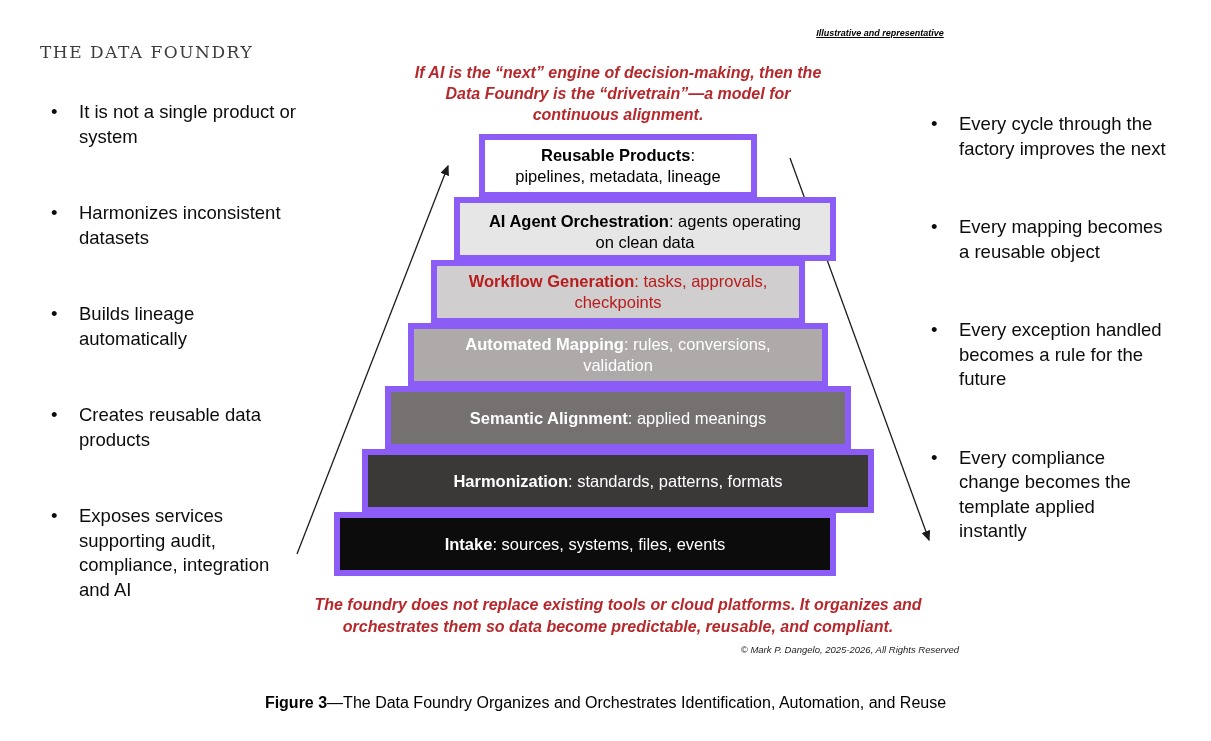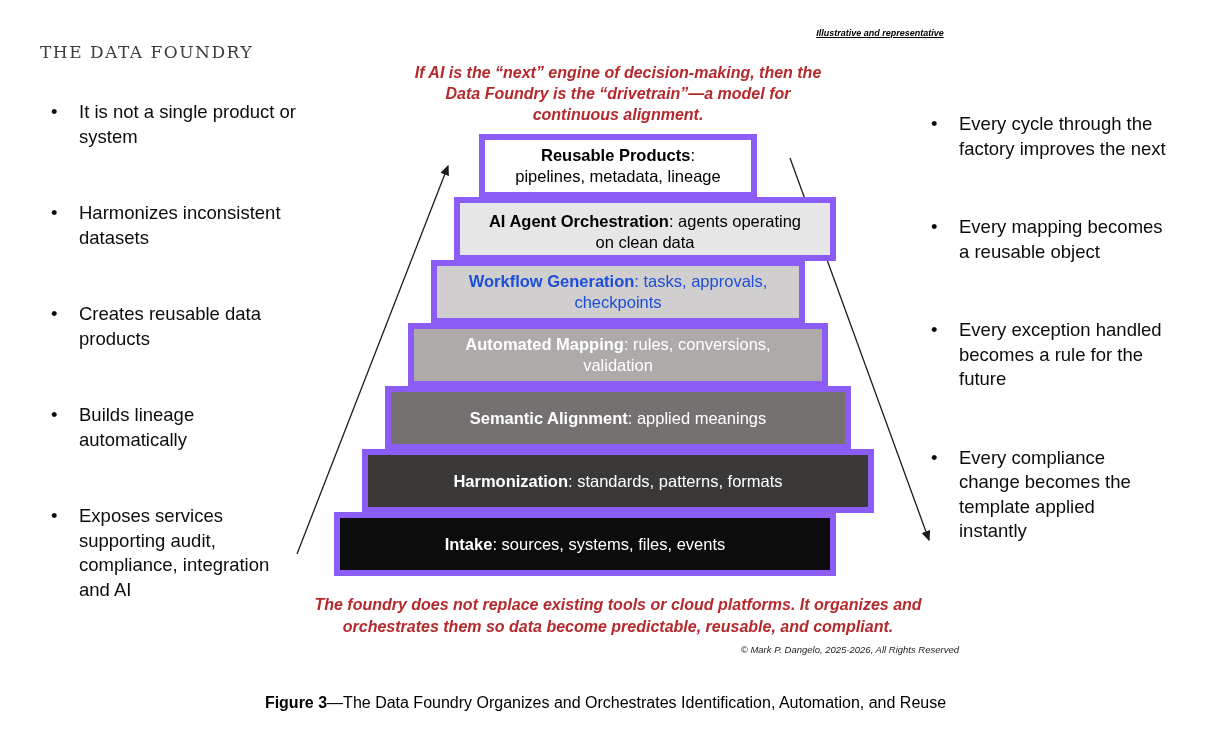--- a/index.html
+++ b/index.html
@@ -95,22 +95,22 @@
 
 <div class="slide">
 
   <div class="deck-title">THE DATA FOUNDRY</div>
   <div class="annotation">Illustrative and representative</div>
   <div class="top-note" style="color: rgb(181, 40, 44);">If AI is the “next” engine of decision-making, then the Data Foundry is the “drivetrain”—a model for continuous alignment.</div>
 
   <ul class="side-list left-list">
     <li>It is not a single product or system</li>
     <li>Harmonizes inconsistent datasets</li>
+    <li>Builds lineage automatically</li>
     <li>Creates reusable data products</li>
-    <li>Builds lineage automatically</li>
     <li>Exposes services supporting audit, compliance, integration and AI</li>
   </ul>
 
   <ul class="side-list right-list">
     <li>Every cycle through the factory improves the next</li>
     <li>Every mapping becomes a reusable object</li>
     <li>Every exception handled becomes a rule for the future</li>
     <li>Every compliance change becomes the template applied instantly</li>
   </ul>
 
@@ -131,21 +131,21 @@
     </defs>
     <line x1="12" y1="12" x2="151" y2="394" stroke="#1c1c1c" stroke-width="1.3" marker-end="url(#head-down)"></line>
   </svg>
 
   <div class="layer l0" style="background-color: rgb(255, 255, 255); color: rgb(0, 0, 0);">
     <span><b>Reusable Products</b><span>: pipelines, metadata, lineage</span></span>
   </div>
   <div class="layer l1" style="background-color: rgb(231, 230, 230); color: rgb(0, 0, 0);">
     <span><b>AI Agent Orchestration</b><span>: agents operating on clean data</span></span>
   </div>
-  <div class="layer l2" style="background-color: rgb(208, 206, 206); color: #1d4ed8;">
+  <div class="layer l2" style="background-color: rgb(208, 206, 206); color: #b91c1c;">
     <span><b>Workflow Generation</b><span>: tasks, approvals, checkpoints</span></span>
   </div>
   <div class="layer l3" style="background-color: rgb(174, 170, 170); color: rgb(255, 255, 255); align-items: center;">
     <span><b>Automated Mapping</b><span>: rules, conversions, validation</span></span>
   </div>
   <div class="layer l4" style="background-color: rgb(118, 113, 113); color: rgb(255, 255, 255);">
     <span><b>Semantic Alignment</b><span>: applied meanings</span></span>
   </div>
   <div class="layer l5" style="background-color: rgb(59, 56, 56); color: rgb(255, 255, 255);">
     <span><b>Harmonization</b><span>: standards, patterns, formats</span></span>

